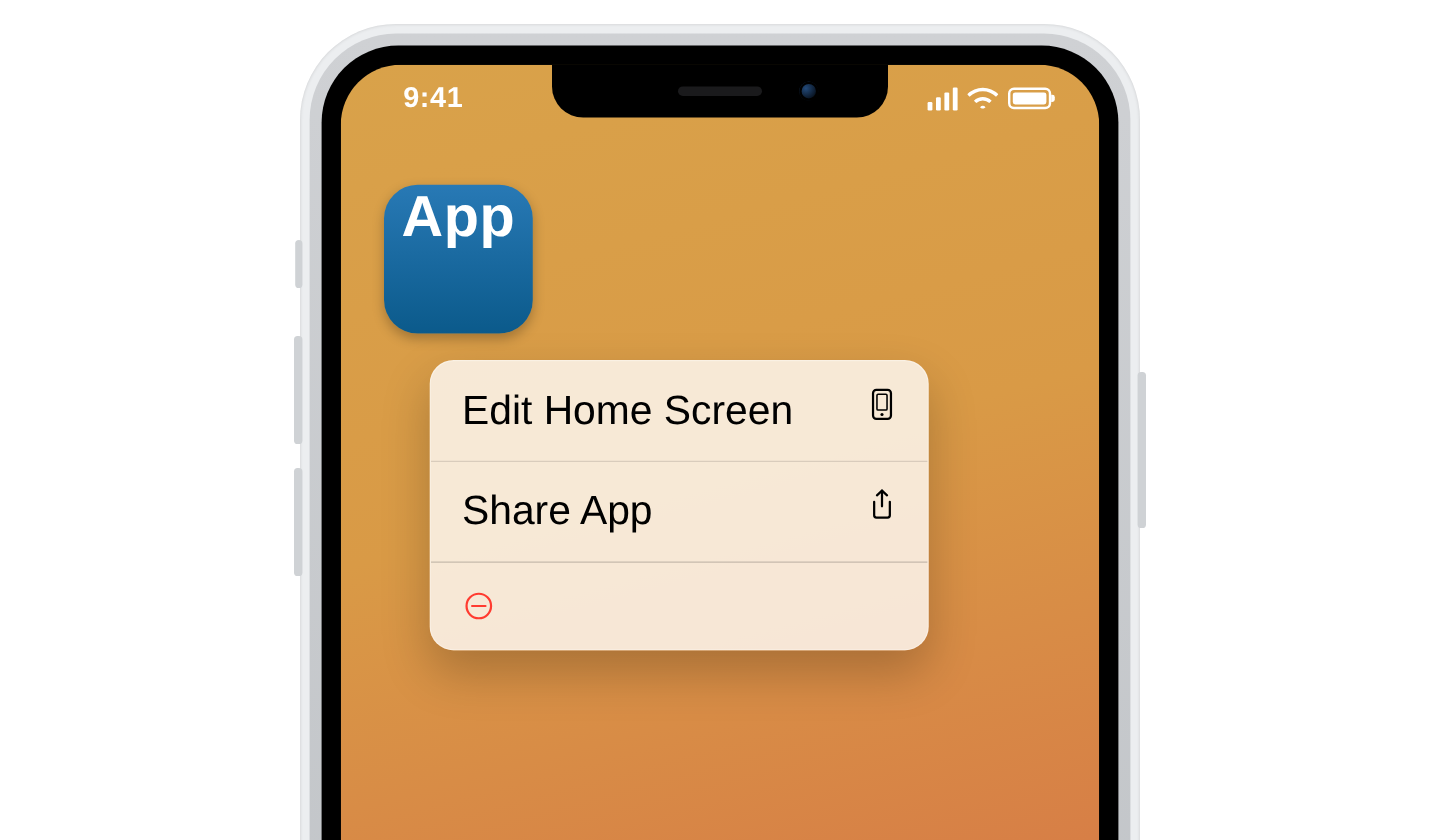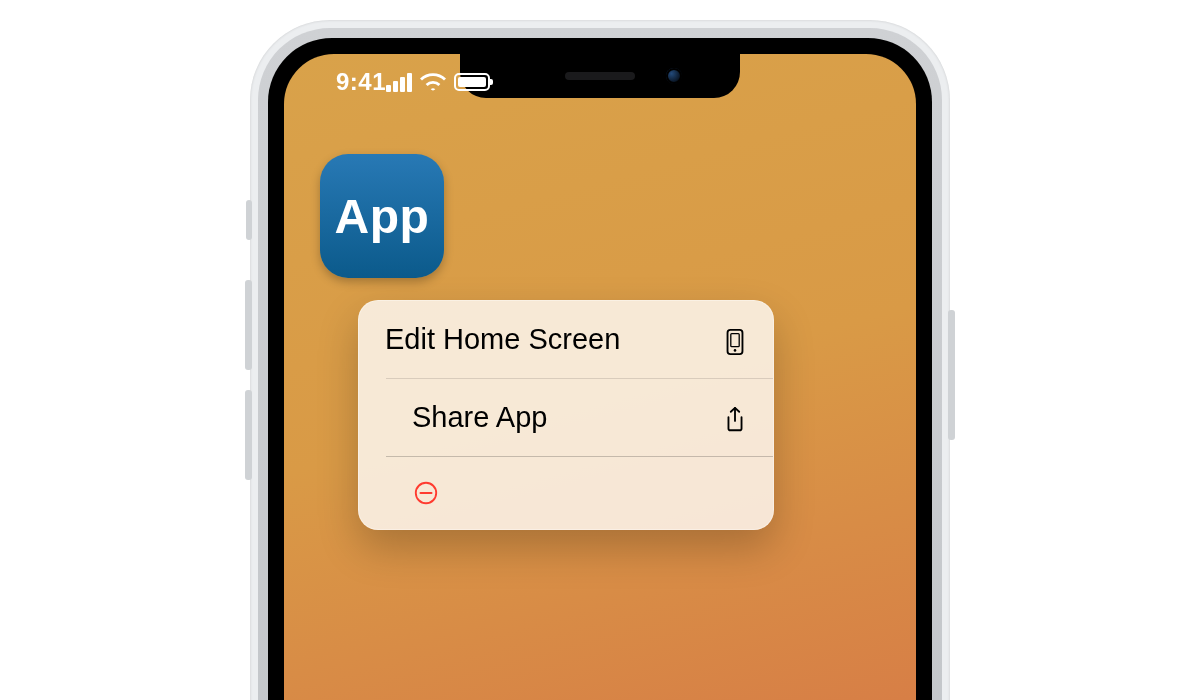--- a/index.html
+++ b/index.html
@@ -59,55 +59,55 @@
     .notch {
       position:absolute; top:0; left:50%; transform:translateX(-50%);
       width:280px; height:44px; background:#000; border-bottom-left-radius:26px; border-bottom-right-radius:26px;
       display:flex; align-items:center; justify-content:center; gap:40px;
     }
     .speaker { width:70px; height:8px; background:#1a1a1c; border-radius:4px; }
     .cam { width:16px; height:16px; background:radial-gradient(circle at 35% 35%,#234a7a 0%,#0c1a2c 55%,#000 80%); border-radius:50%; position:absolute; right:58px; top:14px; box-shadow:0 0 0 2px #000 inset; }
     
     .status-bar {
       position:absolute; top:0; left:0; right:0; height:56px;
-      display:flex; justify-content:flex-start; align-items:center;
+      display:flex; justify-content:space-between; align-items:center;
       padding:0 34px; color:#fff; z-index:2;
     }
     .status-time { font-size:24px; font-weight:600; letter-spacing:.5px; margin-left:18px; }
     .status-right { display:flex; align-items:center; gap:8px; margin-right:6px; }
     .signal { display:inline-flex; align-items:flex-end; gap:2.5px; }
     .signal i { width:4.5px; background:#fff; display:block; border-radius:1px; }
     .signal i:nth-child(1){height:7px} .signal i:nth-child(2){height:11px} .signal i:nth-child(3){height:15px} .signal i:nth-child(4){height:19px}
     .wifi { width:26px; height:20px; position:relative; }
     .wifi svg { width:26px; height:20px; display:block; }
     .battery { width:36px; height:18px; border:2px solid #fff; border-radius:5px; position:relative; }
     .battery::after { content:""; position:absolute; right:-5px; top:4px; width:3px; height:6px; background:#fff; border-radius:0 2px 2px 0; }
     .battery i { position:absolute; left:2px; top:2px; bottom:2px; right:2px; background:#fff; border-radius:2px; }
     
     .app-icon {
       position:absolute; left:36px; top:100px; width:124px; height:124px;
       border-radius:28px; background:linear-gradient(180deg,#2879b5 0%,#0b5a8b 100%);
-      display:flex; align-items:center; justify-content:center;
+      display:flex; justify-content:center;
       box-shadow:0 4px 10px rgba(0,0,0,.25);
     }
     .app-icon span { color:#fff; font-size:48px; font-weight:600; letter-spacing:.5px; }
     
     .context-menu {
       position:absolute; left:74px; top:246px; width:416px;
       background:rgba(255,255,255,.78);
       border-radius:20px; overflow:hidden;
       box-shadow:0 18px 40px rgba(0,0,0,.22);
       border:1px solid rgba(255,255,255,.35);
     }
     .menu-item {
-      display:flex; align-items:flex-end; justify-content:space-between;
-      padding:22px 24px 22px 26px; font-size:29px; color:#000;
+      display:flex; align-items:flex-start; justify-content:space-between;
+      padding:22px 24px 22px 26px; font-size:34px; color:#000;
       cursor:pointer;
     }
-    .menu-item + .menu-item { border-top:1px solid rgba(0,0,0,.12);margin-left:27px; }
+    .menu-item + .menu-item { border-top:1px solid rgba(0,0,0,.12); }
     .menu-item.danger { border-top:1.5px solid rgba(0,0,0,.20); color:#ff3b30; }
     .menu-item .icon { width:28px; height:28px; display:flex; align-items:center; justify-content:center; }
     .menu-item .icon svg { width:26px; height:28px; }
   </style>
 </head>
 <body>
 
 <div class="phone">
   <div class="btn-side sb-mute"></div>
   <div class="btn-side sb-volup"></div>

